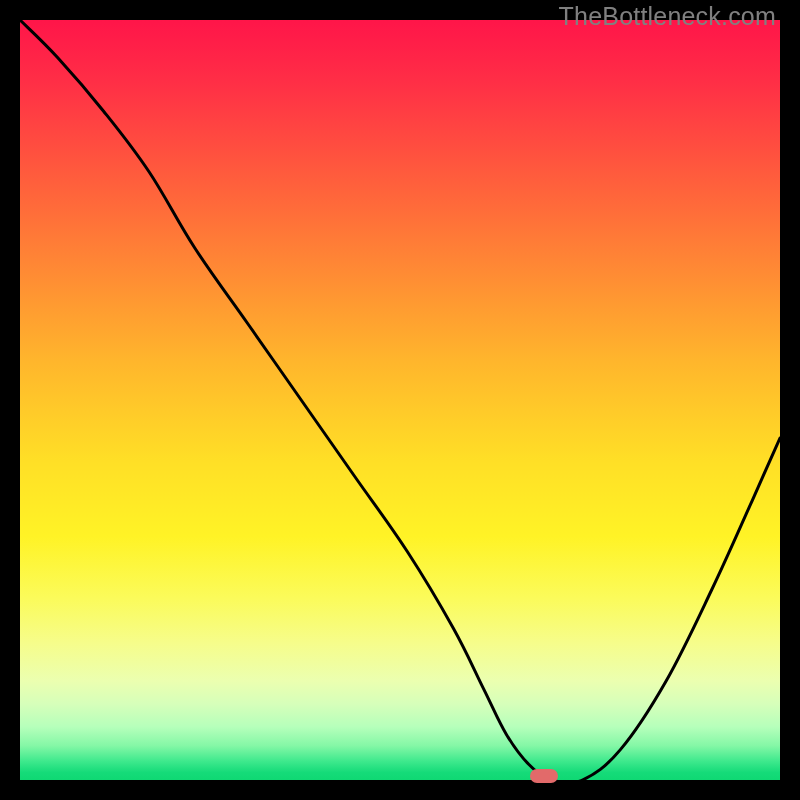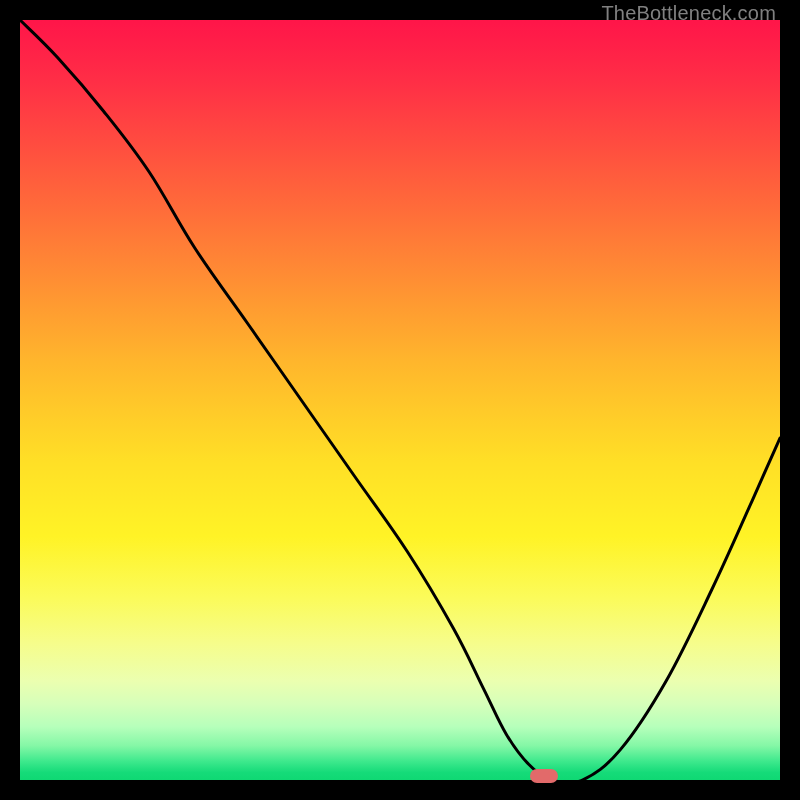--- a/index.html
+++ b/index.html
@@ -17,21 +17,21 @@
     top: 20px;
     width: 760px;
     height: 760px;
     background: #000;
   }
   .watermark {
     position: absolute;
     top: 2px;
     right: 24px;
     color: #808080;
-    font-size: 20px;
+    font-size: 25px;
     font-weight: 500;
     letter-spacing: 0.2px;
     z-index: 5;
   }
   .gradient {
     position: absolute;
     left: 0;
     top: 0;
     width: 760px;
     height: 760px;

